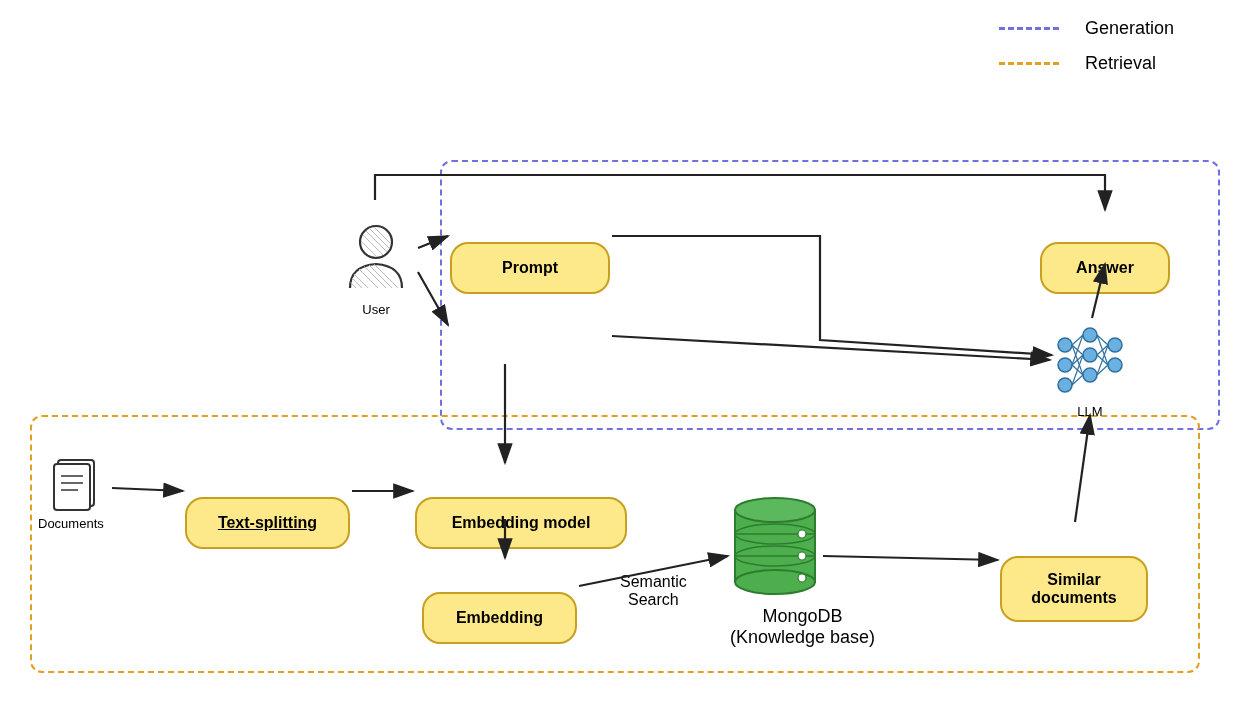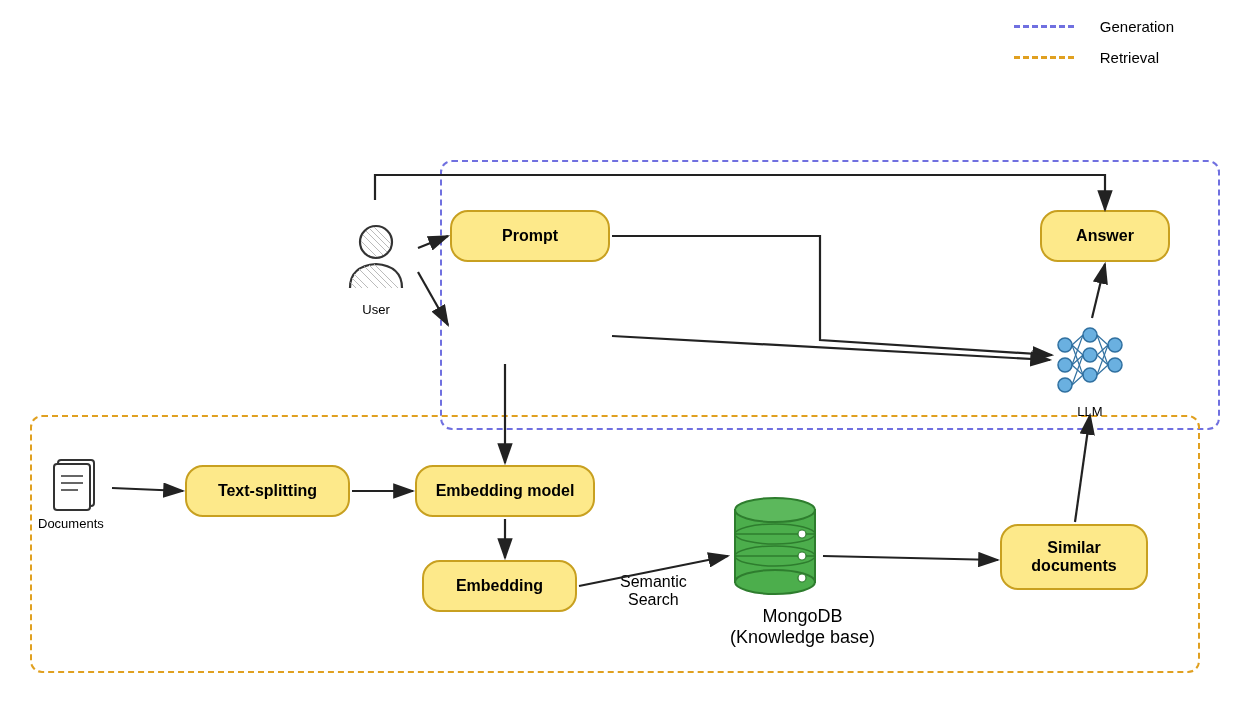--- a/index.html
+++ b/index.html
@@ -22,21 +22,21 @@
       top: 18px;
       right: 60px;
       display: flex;
       flex-direction: column;
       gap: 14px;
     }
     .legend-item {
       display: flex;
       align-items: center;
       gap: 26px;
-      font-size: 15px;
+      font-size: 18px;
       font-family: 'Comic Sans MS', cursive, sans-serif;
     }
     .legend-line {
       width: 60px;
       height: 0;
       border-top: 3px dashed;
     }
     .legend-line.generation { border-color: #7070e0; }
     .legend-line.retrieval { border-color: #e0a020; }
 
@@ -47,20 +47,21 @@
       border: 2.5px solid #c8a020;
       background: #fde98a;
       display: flex;
       align-items: center;
       justify-content: center;
       text-align: center;
       font-family: 'Comic Sans MS', cursive, sans-serif;
       font-size: 16px;
       font-weight: 600;
       padding: 6px 12px;
+      margin-top: 32px;
     }
 
     
     .region {
       position: absolute;
       border-radius: 12px;
       border: 2.5px dashed;
     }
     .region.generation { border-color: #7070e0; }
     .region.retrieval { border-color: #e0a020; }
@@ -180,25 +181,25 @@
 
   <div class="box" style="left:450px; top:210px; width:160px; height:52px;">
     <span>Prompt</span>
   </div>
 
 
   <div class="box" style="left:1040px; top:210px; width:130px; height:52px;">
     <span>Answer</span>
   </div>
 
-  <div class="box" style="left:185px; top:465px; width:165px; height:52px;">
+  <div class="box" style="left:185px; top:465px; width:165px; height:52px;text-decoration:underline;">
     <span>Text-splitting</span>
   </div>
 
-  <div class="box" style="left:415px; top:465px; width:180px; height:52px;">
+  <div class="box" style="left:415px; top:465px; width:212px; height:52px;">
     <span>Embedding model</span>
   </div>
 
   <div class="box" style="left:1000px; top:524px; width:148px; height:66px; white-space:pre-line;">
     <span>Similar
 documents</span>
   </div>
 
   <div class="box" style="left:422px; top:560px; width:155px; height:52px;">
     <span>Embedding</span>

